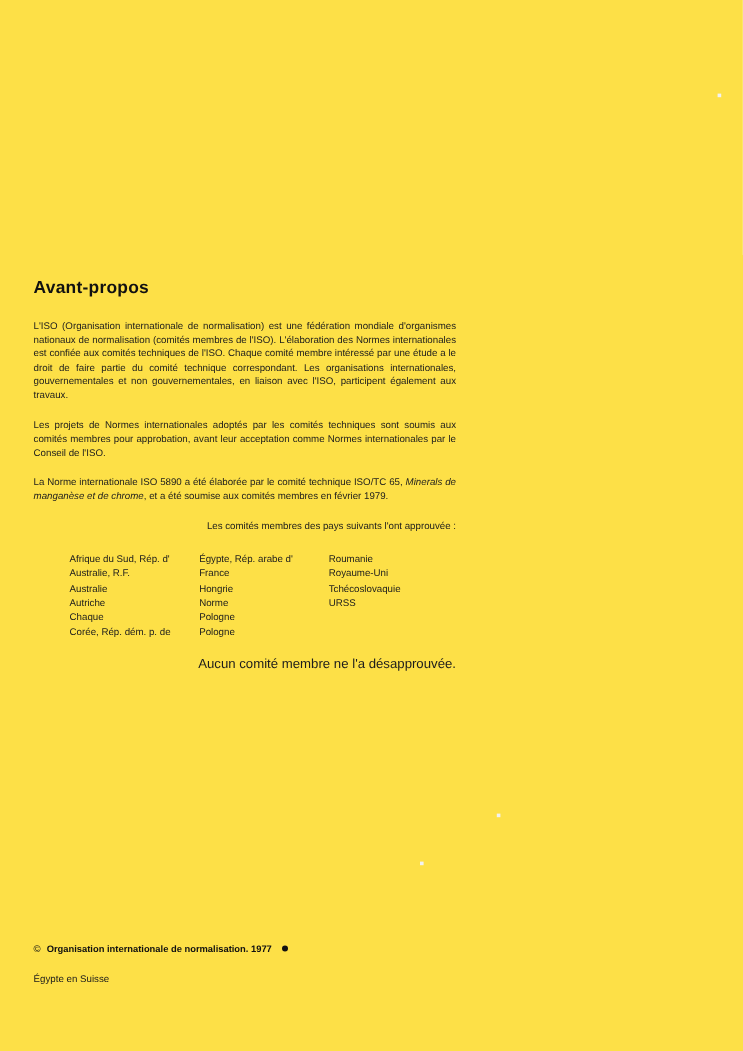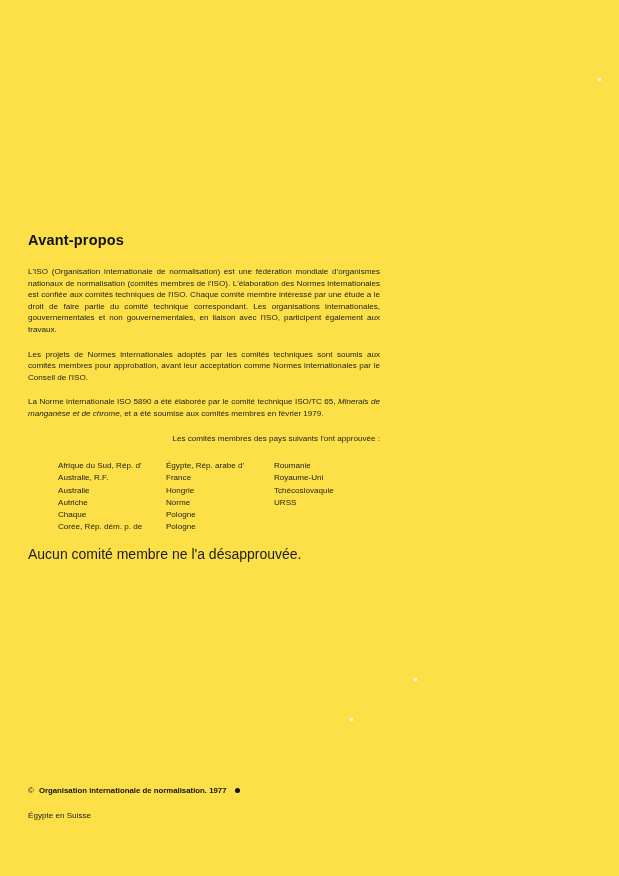--- a/index.html
+++ b/index.html
@@ -64,24 +64,25 @@
     display: flex;
     flex-direction: column;
   }
   .col-1 { width: 112px; }
   .col-2 { width: 112px; justify-content: flex-end; }
   .col-3 { width: 110px; }
   .country {
     white-space: nowrap;
   }
   .disapproved {
-    font-size: 14px;
+    font-size: 11px;
     line-height: 11.6px;
     margin: 16px 0 0 0;
     color: #1c1c1c;
+    text-align: right;
   }
   .footer {
     position: absolute;
     left: 28px;
     top: 786px;
     width: 420px;
   }
   .copyright {
     font-size: 7.8px;
     font-weight: bold;

